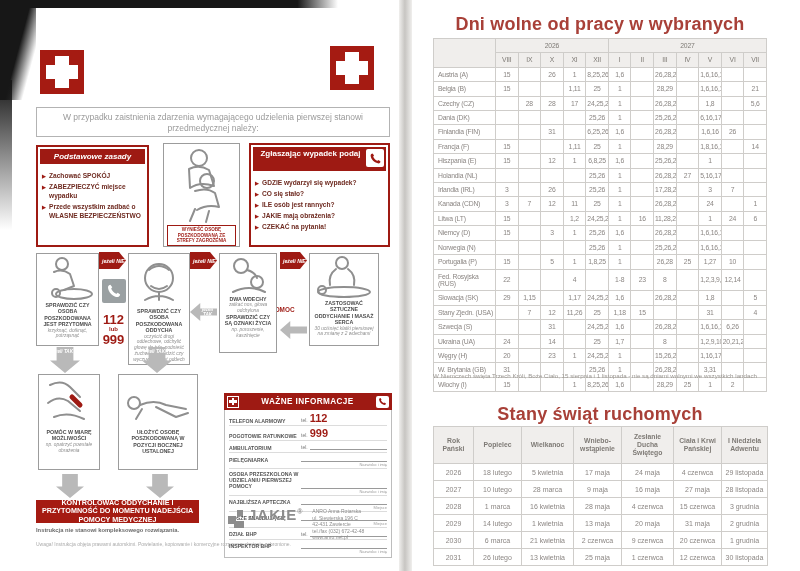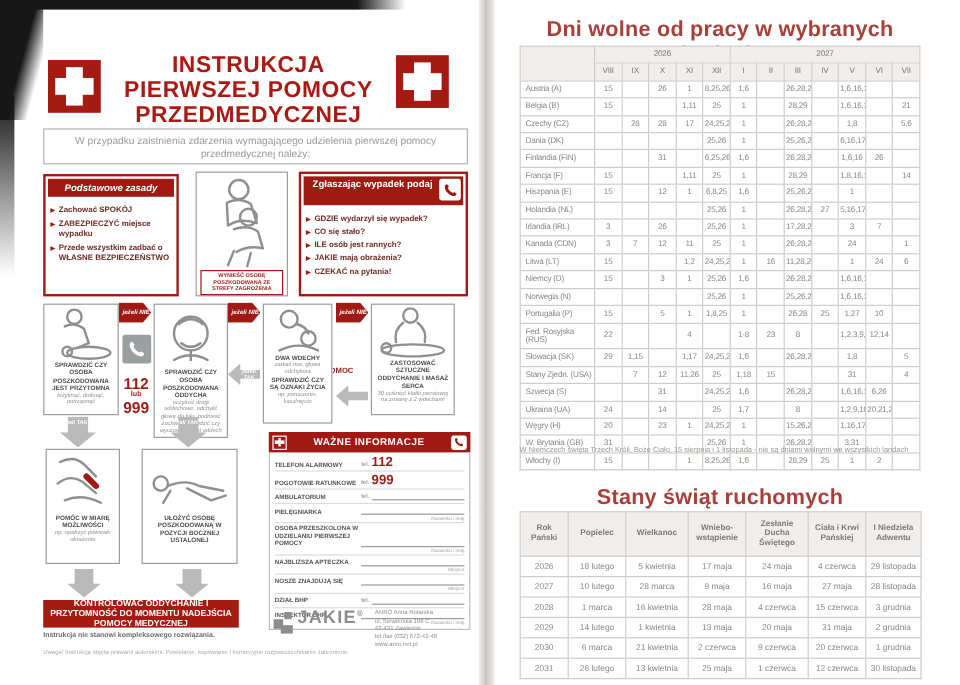--- a/index.html
+++ b/index.html
@@ -50,21 +50,21 @@
   .arrTAKl{background:#b9b9b9;width:27px;height:18px;clip-path:polygon(0 50%,38% 0,38% 30%,100% 30%,100% 70%,38% 70%,38% 100%);position:relative;}
   .arrTAKl span{position:absolute;right:1px;top:4px;color:#fff;font-style:italic;font-weight:700;font-size:4.6px;line-height:5px;width:17px;text-align:center;}
   .arrDown{background:#b9b9b9;clip-path:polygon(22% 0,78% 0,78% 52%,100% 52%,50% 100%,0 52%,22% 52%);color:#fff;font-style:italic;font-weight:700;font-size:4.6px;line-height:5.2px;text-align:center;padding-top:2px;}
   .p5{left:38px;top:374px;width:62px;height:96px;}
   .p6{left:118px;top:374px;width:80px;height:96px;}
   .banner{left:36px;top:500px;width:163px;height:23px;background:#a51b12;color:#fff;font-weight:700;font-size:7.2px;line-height:8.6px;text-align:center;display:flex;align-items:center;justify-content:center;padding:1px 2px;}
   .disclaimer{left:36px;top:527px;font-size:5.8px;font-weight:700;color:#6a6a6a;}
   .copyright{left:36px;top:541px;width:356px;font-size:5px;color:#ababab;}
   
   .iinfo{left:224px;top:360px;width:168px;}
-  .iinfo .bar{height:17px;background:#9e1a13;display:flex;align-items:center;padding:0 3px;gap:3px;}
+  .iinfo .bar{height:17px;background:#9e1a13;display:flex;align-items:center;padding:0 3px;gap:3px;margin-top:33px;}
   .iinfo .bar .ttl{flex:1;text-align:center;color:#fff;font-weight:700;font-size:8.2px;letter-spacing:.4px;}
   .mini-cross{width:12px;height:12px;border:1px solid #fff;position:relative;}
   .mini-cross .v{position:absolute;left:36%;top:12%;width:28%;height:76%;background:#fff;}
   .mini-cross .h{position:absolute;top:36%;left:12%;height:28%;width:76%;background:#fff;}
   .mini-ph{width:13px;height:12px;background:#fff;border-radius:2px;display:flex;align-items:center;justify-content:center;}
   .iinfo .rows{border:1px solid #bdbdbd;border-top:none;padding:1px 4px 2px;}
   .ii-row{display:flex;align-items:flex-end;border-bottom:1px solid #dcdcdc;padding:2px 0 1px;min-height:12px;}
   .ii-row:last-child{border-bottom:none;}
   .ii-label{width:72px;font-size:5.2px;line-height:6.2px;font-weight:700;color:#555;}
   .ii-fill{flex:1;display:flex;align-items:flex-end;gap:2px;position:relative;padding-bottom:1px;}
@@ -102,27 +102,22 @@
 
   <div class="abs pcross" style="left:40px;top:50px;width:44px;height:44px;">
       <i class="v"></i>
       <i class="h"></i>
     </div>
   <div class="abs pcross" style="left:330px;top:46px;width:44px;height:44px;">
       <i class="v"></i>
       <i class="h"></i>
     </div>
 
-  <div class="abs poster-title">
-    <div>INSTRUKCJA</div>
-    <div>PIERWSZEJ POMOCY</div>
-    <div>PRZEDMEDYCZNEJ</div>
-  </div>
-
-  <div class="abs intro">W przypadku zaistnienia zdarzenia wymagającego udzielenia pierwszej pomocy przedmedycznej należy:</div>
+
+  <div class="abs intro">W przypadku zaistnienia zdarzenia wymagającego udzielenia pierwszej stanowi przedmedycznej należy:</div>
 
   <div class="abs redbox box-basic">
     <div class="rhdr">Podstawowe zasady</div>
     <div class="li-list">
         <div class="li">Zachować SPOKÓJ</div>
         <div class="li">ZABEZPIECZYĆ miejsce wypadku</div>
         <div class="li">Przede wszystkim zadbać o WŁASNE BEZPIECZEŃSTWO</div>
       </div>
   </div>
 

